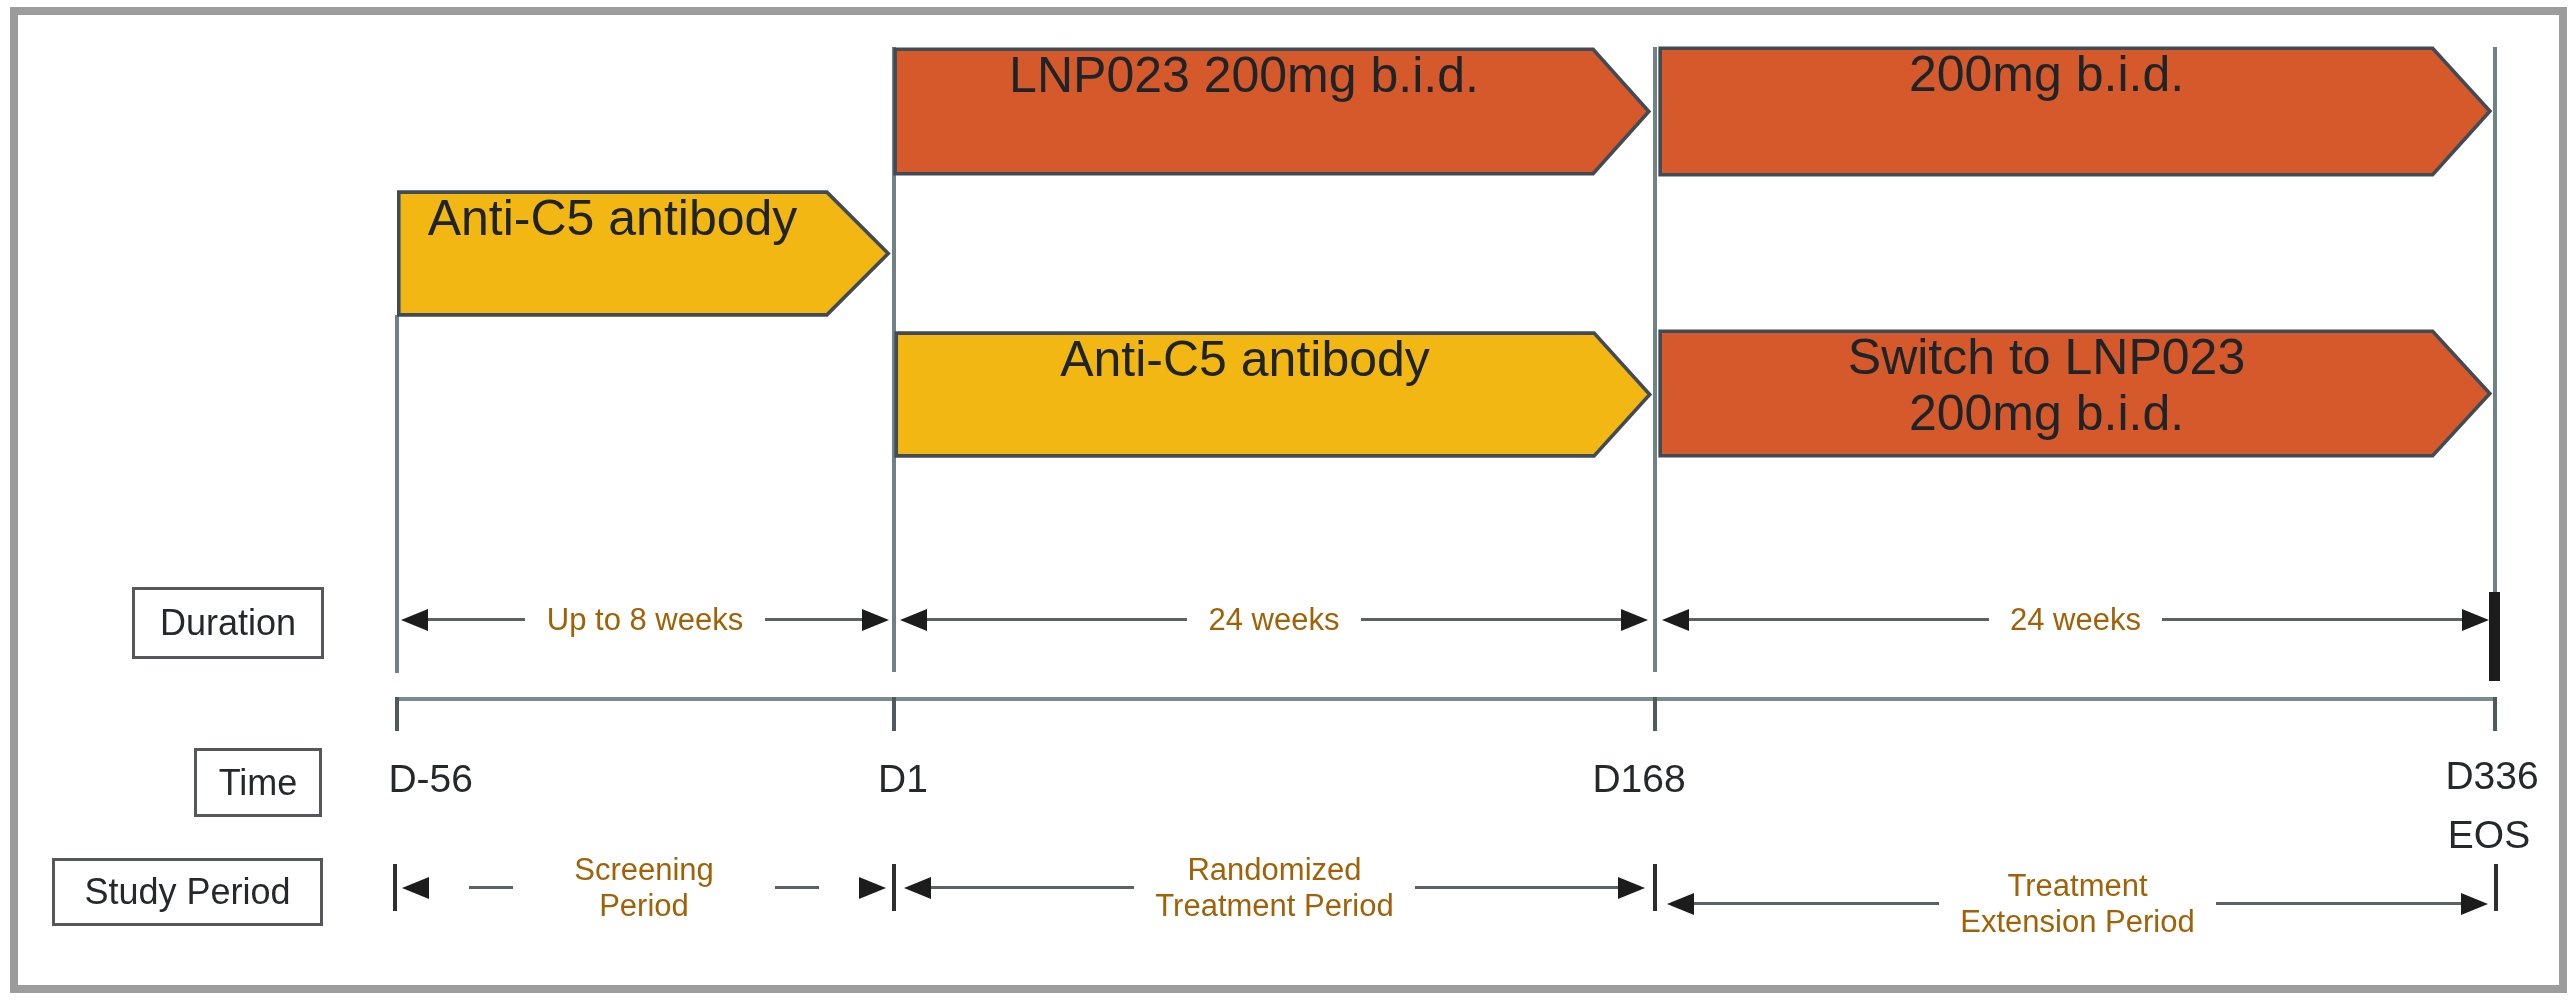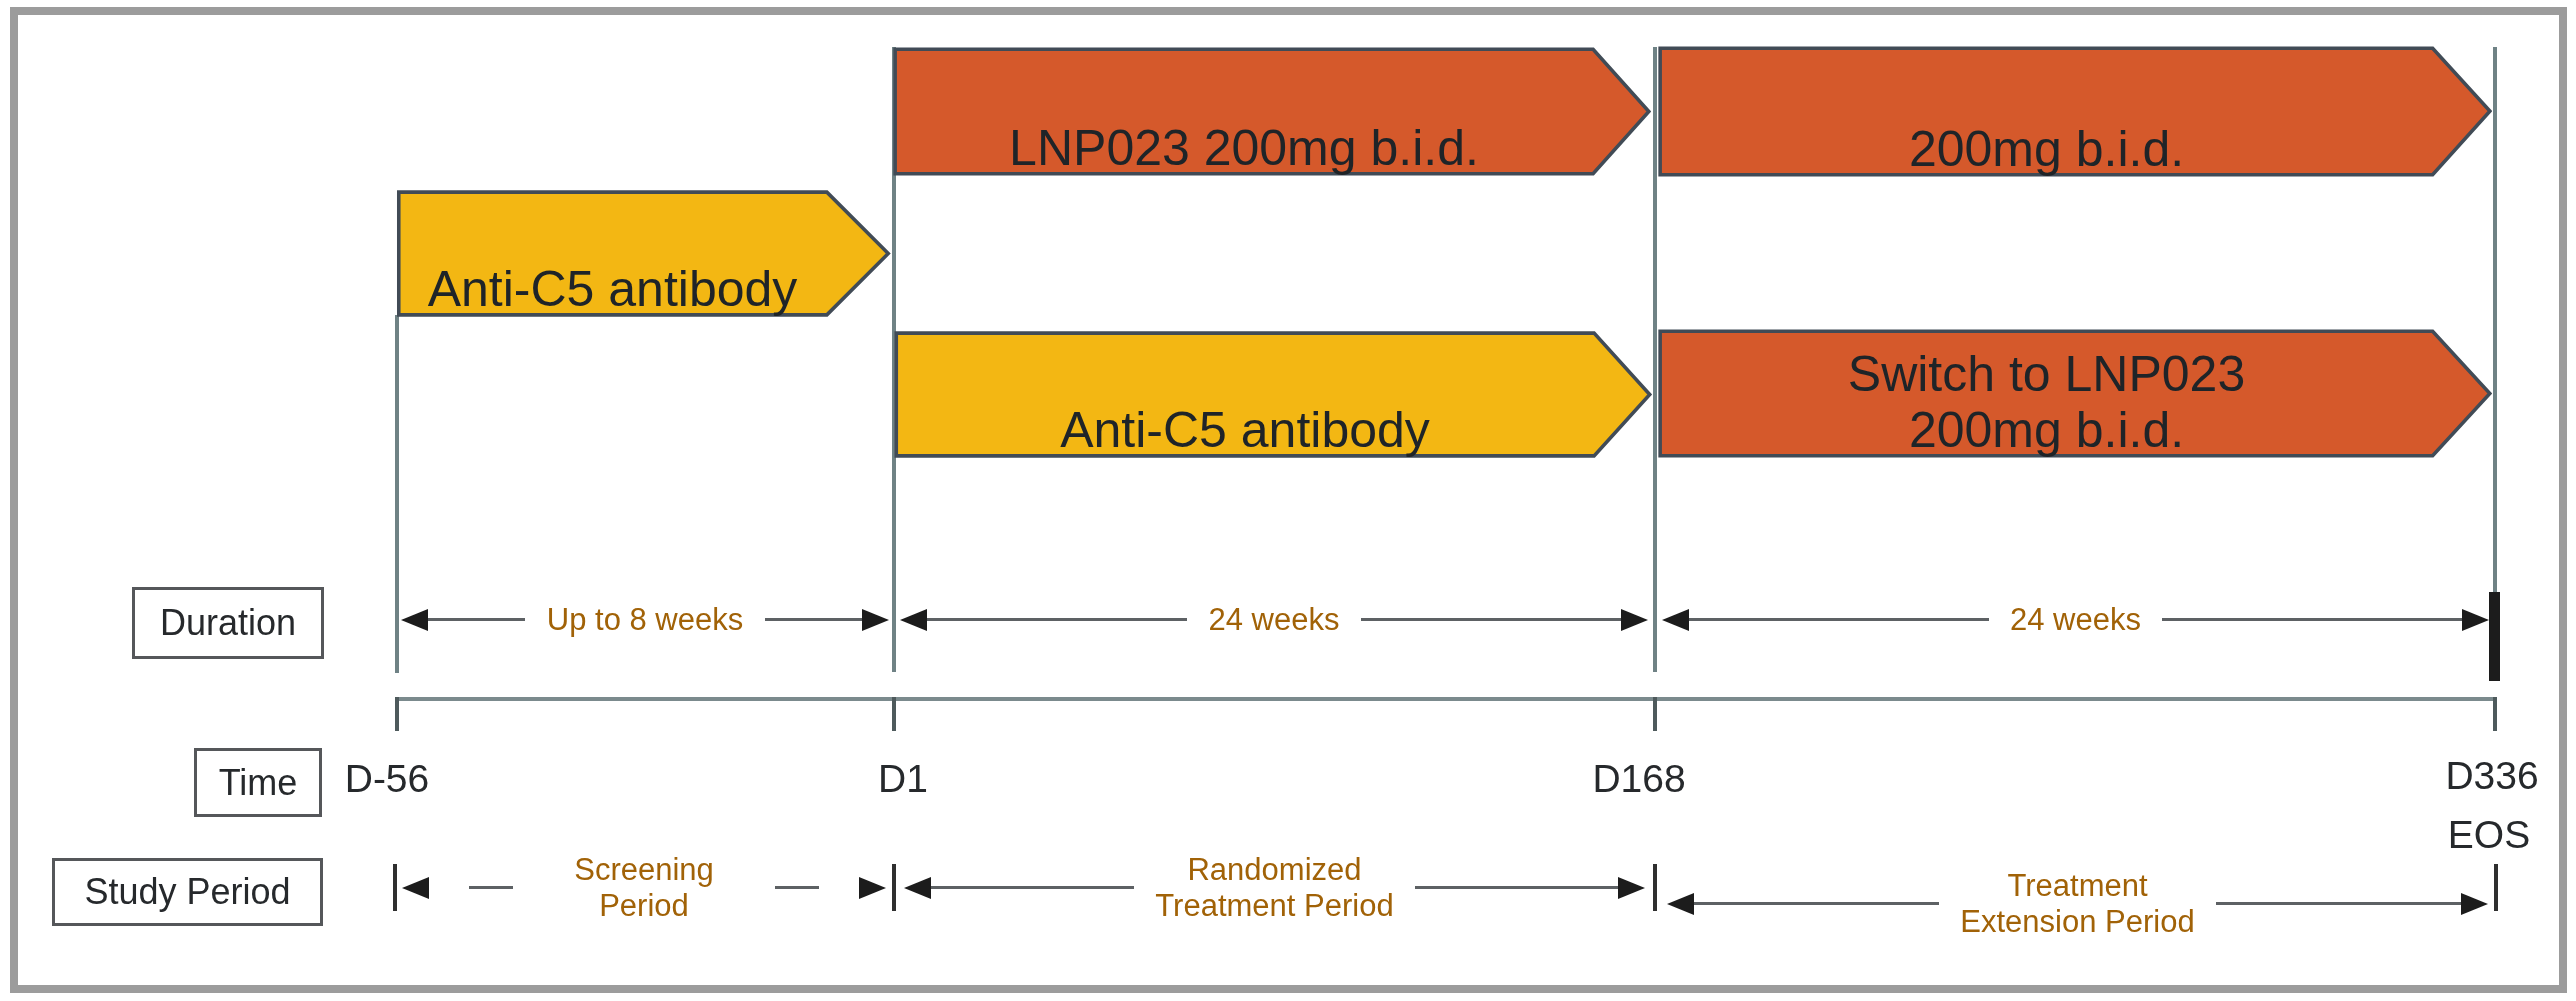--- a/index.html
+++ b/index.html
@@ -4,21 +4,21 @@
 <style>
   html,body{margin:0;padding:0;background:#ffffff;}
   body{width:2576px;height:1002px;position:relative;font-family:"Liberation Sans",sans-serif;color:#26292c;overflow:hidden;}
   .abs{position:absolute;}
   
   .frame{left:10px;top:7.2px;width:2557px;height:986px;border:8.6px solid #9c9c9c;box-sizing:border-box;background:#ffffff;}
   
   .guide{width:3.6px;background:#6f8285;}
   .thickbar{width:11.4px;background:#1c1c1c;}
   
-  .chev{display:flex;align-items:flex-end;justify-content:center;}
+  .chev{display:flex;align-items:flex-start;justify-content:center;}
   .chev svg{position:absolute;left:0;top:0;}
   .chev .lbl{position:relative;text-align:center;font-size:50px;line-height:1.12;color:#1f2428;z-index:2;}
   
   .seg{display:flex;align-items:center;}
   .seg .line{flex:1;height:3.6px;background:#5d6164;}
   .seg .tri-l{width:0;height:0;border-top:11.4px solid transparent;border-bottom:11.4px solid transparent;border-right:27px solid #1c1c1c;}
   .seg .tri-r{width:0;height:0;border-top:11.4px solid transparent;border-bottom:11.4px solid transparent;border-left:27px solid #1c1c1c;}
   .seg .slabel{padding:0 21.5px;font-size:31px;line-height:1.15;text-align:center;white-space:nowrap;color:#a16207;}
   
   .hbox{border:3.6px solid #55575a;background:#ffffff;display:flex;align-items:center;justify-content:center;font-size:36px;color:#26292c;box-sizing:border-box;}
@@ -110,21 +110,21 @@
 <div class="abs axis" style="left:395px;top:697px;width:2101px;"></div>
 <div class="abs tick" style="left:395px;top:697px;height:34px;"></div>
 <div class="abs tick" style="left:892px;top:697px;height:34px;"></div>
 <div class="abs tick" style="left:1653px;top:697px;height:34px;"></div>
 <div class="abs tick" style="left:2493px;top:697px;height:34px;"></div>
 
 <div class="abs hbox" style="left:194px;top:748px;width:128px;height:69px;">
   <span>Time</span>
 </div>
 
-<div class="abs tlabel" style="left:301px;top:757px;width:172px;">D-56</div>
+<div class="abs tlabel" style="left:301px;top:757px;width:172px;text-align:right;">D-56</div>
 <div class="abs tlabel" style="left:817px;top:757px;width:172px;">D1</div>
 <div class="abs tlabel" style="left:1553px;top:757px;width:172px;">D168</div>
 <div class="abs tlabel" style="left:2406px;top:754px;width:172px;">D336</div>
 <div class="abs tlabel" style="left:2403px;top:813px;width:172px;">EOS</div>
 
 <div class="abs hbox" style="left:52px;top:858px;width:271px;height:68px;">
   <span>Study Period</span>
 </div>
 
 <div class="abs pbar" style="left:393px;top:864px;height:47px;"></div>

